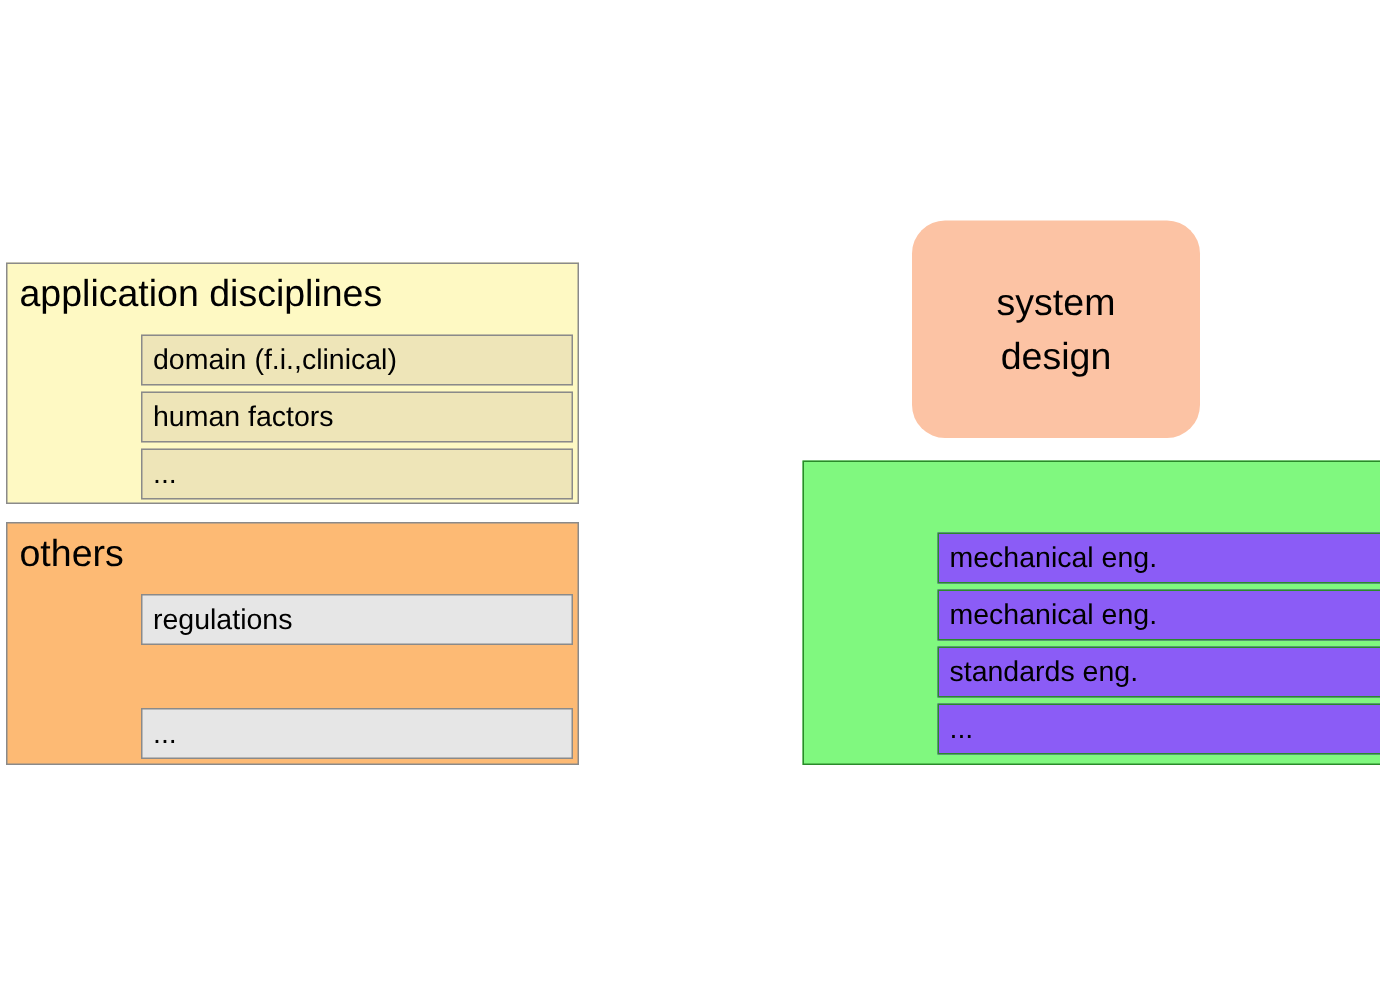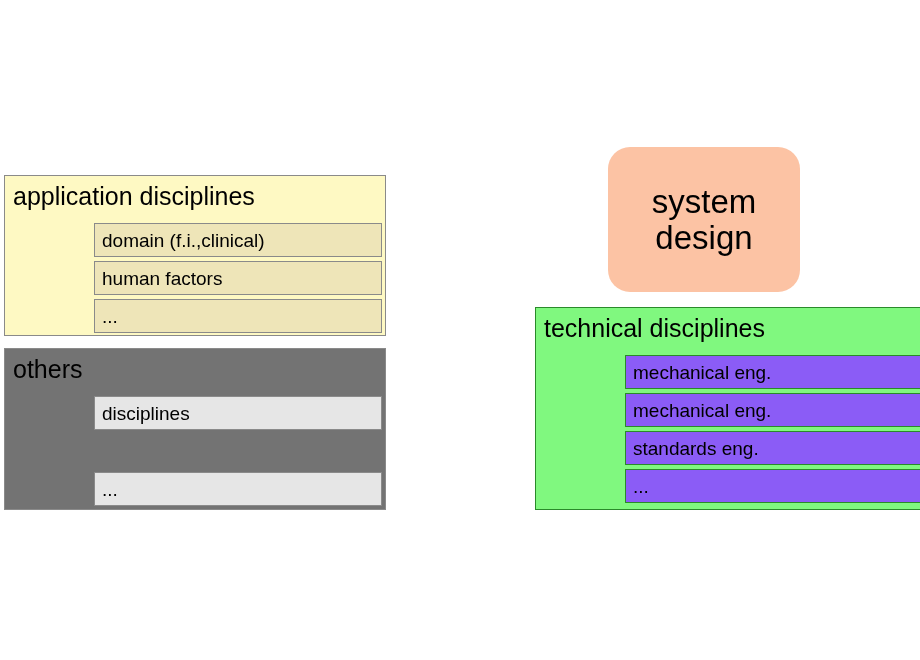--- a/index.html
+++ b/index.html
@@ -69,21 +69,21 @@
   #app-item-0 { top: 47px; }
   #app-item-1 { top: 85px; }
   #app-item-2 { top: 123px; }
 
   
   #others {
     left: 4px;
     top: 348px;
     width: 382px;
     height: 162px;
-    background: #737373;
+    background: #fdba74;
   }
   #others .item {
     background: #e6e6e6;
     left: 89px;
     width: 288px;
     height: 34px;
   }
   #others-item-0 { top: 47px; }
   #others-item-1 { top: 85px; }
   #others-item-2 { top: 123px; }
@@ -116,50 +116,49 @@
     top: 147px;
     width: 192px;
     height: 145px;
     background: #fcc3a4;
     border-radius: 22px;
     display: flex;
     align-items: center;
     justify-content: center;
   }
   #system-design .sd-text {
-    font-size: 33px;
+    font-size: 25px;
     line-height: 36px;
     text-align: center;
     white-space: pre-line;
   }
 </style>
 </head>
 <body>
 
 <div id="canvas">
 
   <div class="group" id="app-disciplines">
     <div class="group-title">application disciplines</div>
     <div class="item" id="app-item-0">domain (f.i.,clinical)</div>
     <div class="item" id="app-item-1">human factors</div>
     <div class="item" id="app-item-2">...</div>
   </div>
 
   <div class="group" id="others">
     <div class="group-title">others</div>
-    <div class="item" id="others-item-0">disciplines</div>
+    <div class="item" id="others-item-0">regulations</div>
     <div class="item" id="others-item-2">...</div>
   </div>
 
   <div id="system-design">
     <div class="sd-text">system
 design</div>
   </div>
 
   <div class="group" id="tech-disciplines">
-    <div class="group-title">technical disciplines</div>
     <div class="item" id="tech-item-0">mechanical eng.</div>
     <div class="item" id="tech-item-1">mechanical eng.</div>
     <div class="item" id="tech-item-2">standards eng.</div>
     <div class="item" id="tech-item-3">...</div>
   </div>
 
 </div>
 
 </body></html>

